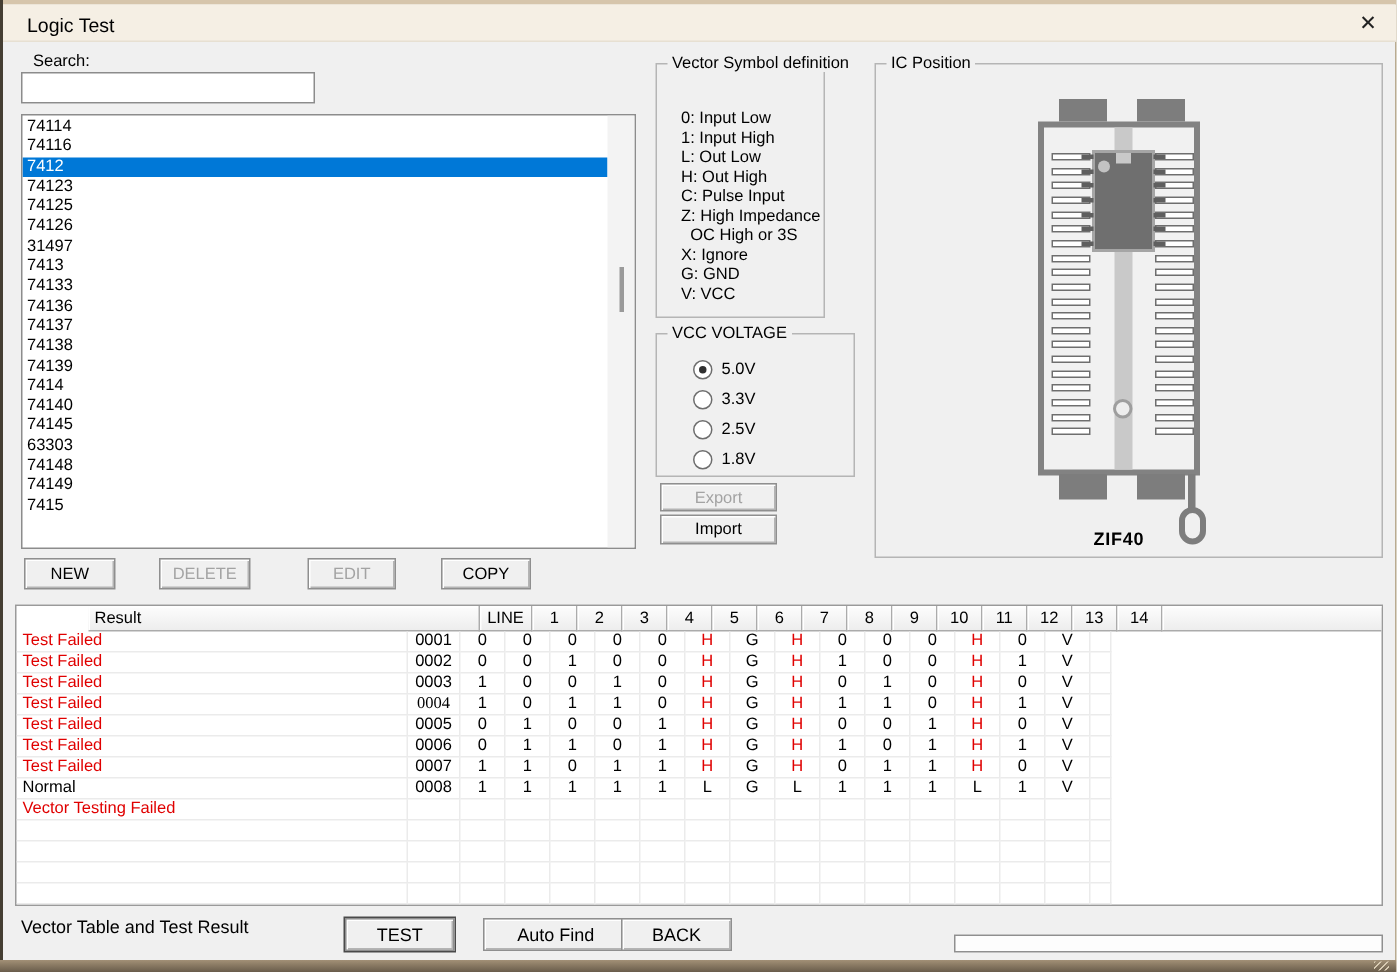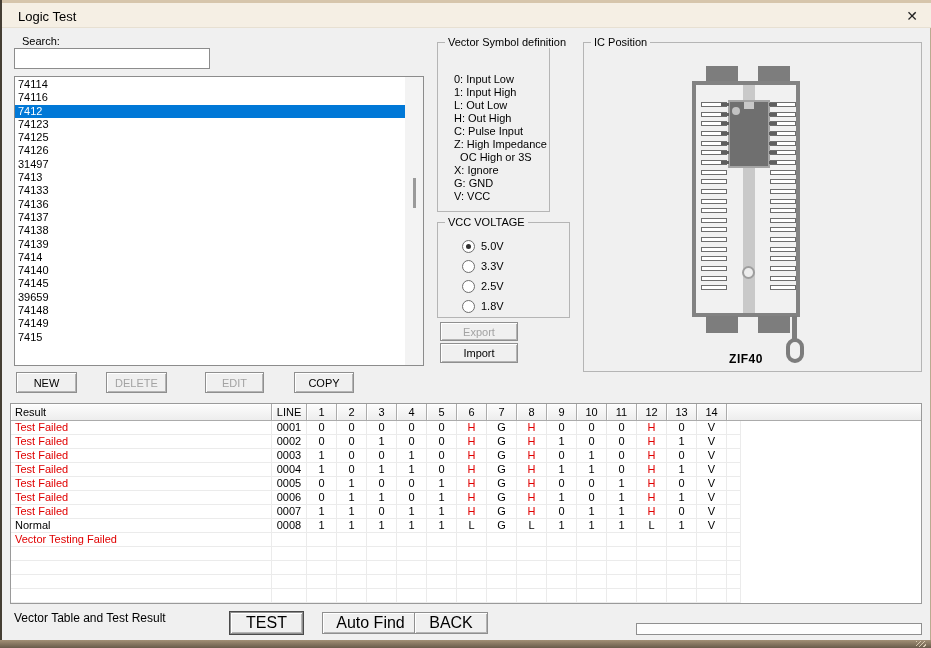--- a/index.html
+++ b/index.html
@@ -30,21 +30,21 @@
   .list-item{height:13.3px;line-height:13.3px;padding-left:3px;width:calc(100% - 21px);white-space:nowrap;}
   .list-item.selected{background:#0078d7;color:#fff;}
   .scroll-track{position:absolute;right:0;top:0;width:18px;height:100%;background:#f3f3f3;}
   .scroll-thumb{position:absolute;left:8px;top:101px;width:3px;height:30px;background:#9a9a9a;}
   
   .btn{background:#f0f0f0;border:1px solid #8f8f8f;
     box-shadow:inset 1px 1px 0 #ffffff,inset -1px -1px 0 #b4b4b4;
     display:flex;align-items:center;justify-content:center;font-size:11px;cursor:default;}
   .btn.disabled{color:#a3a3a3;}
   .btn.default{box-shadow:0 0 0 1px #4a4a4a,inset 1px 1px 0 #ffffff,inset -1px -1px 0 #b4b4b4;}
-  .footer-btn{font-size:16px;}
+  .footer-btn{font-size:12px;}
   
   .groupbox{border:1px solid #b5b5b5;}
   .group-title{position:absolute;top:-7px;left:7px;background:#f0f0f0;padding:0 3px;font-size:11px;white-space:nowrap;}
   .sym-lines{position:absolute;left:16px;top:30px;font-size:11px;line-height:13px;white-space:pre;}
   .radio-row{position:absolute;left:24px;height:14px;display:flex;align-items:center;gap:6px;font-size:11px;}
   .radio{width:13px;height:13px;border-radius:50%;border:1px solid #6e6e6e;background:#fff;position:relative;box-sizing:border-box;}
   .radio.sel::after{content:"";position:absolute;left:3px;top:3px;right:3px;bottom:3px;border-radius:50%;background:#2f2f2f;}
   
   .sock{position:absolute;box-sizing:border-box;}
   .tab{background:#7d7d7d;}
@@ -58,21 +58,21 @@
   .rail-circle{border:2px solid #9e9e9e;border-radius:50%;background:#ededed;}
   .lever-stem{background:#7d7d7d;}
   .lever-ring{border:4px solid #7d7d7d;border-radius:9px;background:#f0f0f0;}
   .zif-label{font-size:12px;font-weight:bold;text-align:center;letter-spacing:0.5px;}
   
   .result-table{left:10px;top:403px;width:912px;height:201px;background:#fff;border:1px solid #9a9a9a;overflow:hidden;}
   .thead{display:flex;height:17px;}
   .th{box-sizing:border-box;background:linear-gradient(#fdfdfd,#ededed);
     border-right:1px solid #ababab;border-bottom:1px solid #ababab;box-shadow:inset 1px 1px 0 #fff;
     font-size:11px;display:flex;align-items:center;justify-content:center;flex-shrink:0;}
-  .th.left{justify-content:flex-start;padding-left:4px;}
+  .th.left{justify-content:flex-start;padding-left:4px;margin-left:48px;}
   .th.rest{flex:1;border-right:none;}
   .trow{display:flex;height:14px;width:730px;flex-shrink:0;}
   .td{box-sizing:border-box;border-right:1px solid #ebebeb;border-bottom:1px solid #ebebeb;
     font-size:11px;line-height:13px;display:flex;align-items:center;justify-content:center;flex-shrink:0;overflow:hidden;}
   .td.left{justify-content:flex-start;padding-left:4px;white-space:nowrap;}
   .fail{color:#e00000;}
   
   .footer-label{left:14px;top:611px;font-size:12px;}
   .progress{left:636px;top:623px;width:286px;height:12px;background:#fdfdfd;border:1px solid #8f8f8f;}
 </style>
@@ -101,21 +101,21 @@
     <div class="list-item">31497</div>
     <div class="list-item">7413</div>
     <div class="list-item">74133</div>
     <div class="list-item">74136</div>
     <div class="list-item">74137</div>
     <div class="list-item">74138</div>
     <div class="list-item">74139</div>
     <div class="list-item">7414</div>
     <div class="list-item">74140</div>
     <div class="list-item">74145</div>
-    <div class="list-item">39659</div>
+    <div class="list-item">63303</div>
     <div class="list-item">74148</div>
     <div class="list-item">74149</div>
     <div class="list-item">7415</div>
   </div>
 
 <div class="abs btn" style="left: 16px; top: 372px; width: 61px; height: 21px;">NEW</div>
 <div class="abs btn disabled" style="left: 106px; top: 372px; width: 61px; height: 21px;">DELETE</div>
 <div class="abs btn disabled" style="left: 205px; top: 372px; width: 59px; height: 21px;">EDIT</div>
 <div class="abs btn" style="left: 294px; top: 372px; width: 60px; height: 21px;">COPY</div>
 <div class="abs groupbox" style="left:437px;top:42px;width:113px;height:170px;">
@@ -297,21 +297,21 @@
         <div class="td" style="width: 30px;">0</div>
         <div class="td" style="width: 30px;">1</div>
         <div class="td" style="width: 30px;">0</div>
         <div class="td fail" style="width: 30px;">H</div>
         <div class="td" style="width: 30px;">0</div>
         <div class="td" style="width: 30px;">V</div>
         <div class="td" style="width: 14px;"></div>
       </div>
       <div class="trow">
         <div class="td left fail" style="width: 261px;">Test Failed</div>
-        <div class="td" style="width: 35px;">0004</div>
+        <div class="td" style="width: 35px; font-family: Liberation Serif, serif;">0004</div>
         <div class="td" style="width: 30px;">1</div>
         <div class="td" style="width: 30px;">0</div>
         <div class="td" style="width: 30px;">1</div>
         <div class="td" style="width: 30px;">1</div>
         <div class="td" style="width: 30px;">0</div>
         <div class="td fail" style="width: 30px;">H</div>
         <div class="td" style="width: 30px;">G</div>
         <div class="td fail" style="width: 30px;">H</div>
         <div class="td" style="width: 30px;">1</div>
         <div class="td" style="width: 30px;">1</div>

